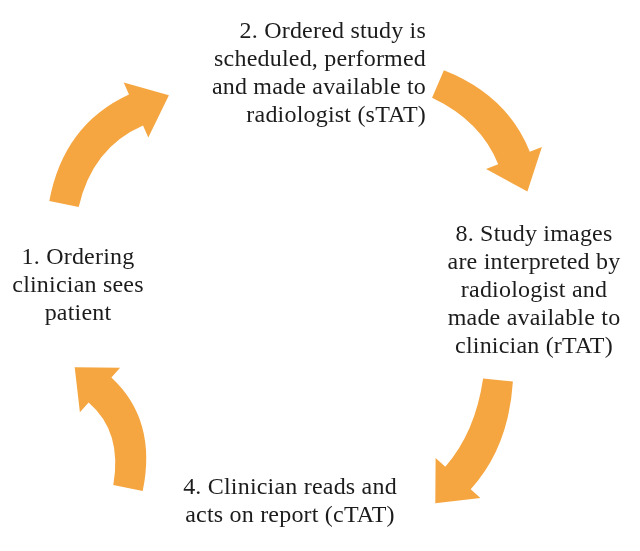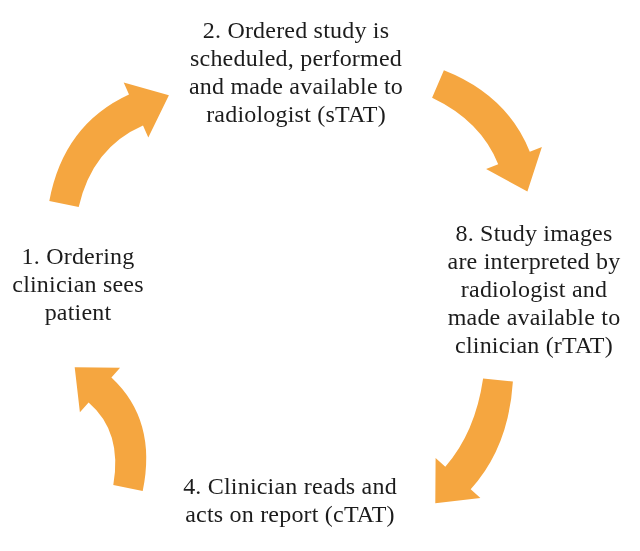--- a/index.html
+++ b/index.html
@@ -26,21 +26,21 @@
     position: absolute;
     transform: translateX(-50%);
     text-align: center;
     font-size: 24px;
     line-height: 28px;
     color: #1c1c1c;
     white-space: pre-line;
     letter-spacing: 0.2px;
   }
   .step-1 { left: 78px;  top: 242px; width: 190px; }
-  .step-2 { left: 296px; top: 16px;  width: 260px; }
+  .step-2 { left: 296px; top: 16px;  width: 260px; text-align: right; }
   .step-3 { left: 534px; top: 219px; width: 210px; }
   .step-4 { left: 290px; top: 472px; width: 250px; }
 </style>
 </head>
 <body>
 
 <div class="canvas">
 
   <svg class="arrows-layer" id="flow-arrows" viewBox="0 0 640 551" xmlns="http://www.w3.org/2000/svg" aria-hidden="true">
     <path d="M 78.7 207.0 Q 92.4 147.5 143.0 125.5 L 148.3 137.4 L 168.9 95.3 L 123.7 82.6 L 129.0 94.5 Q 63.6 124.5 49.3 201.0 Z" fill="#F5A640"></path>

